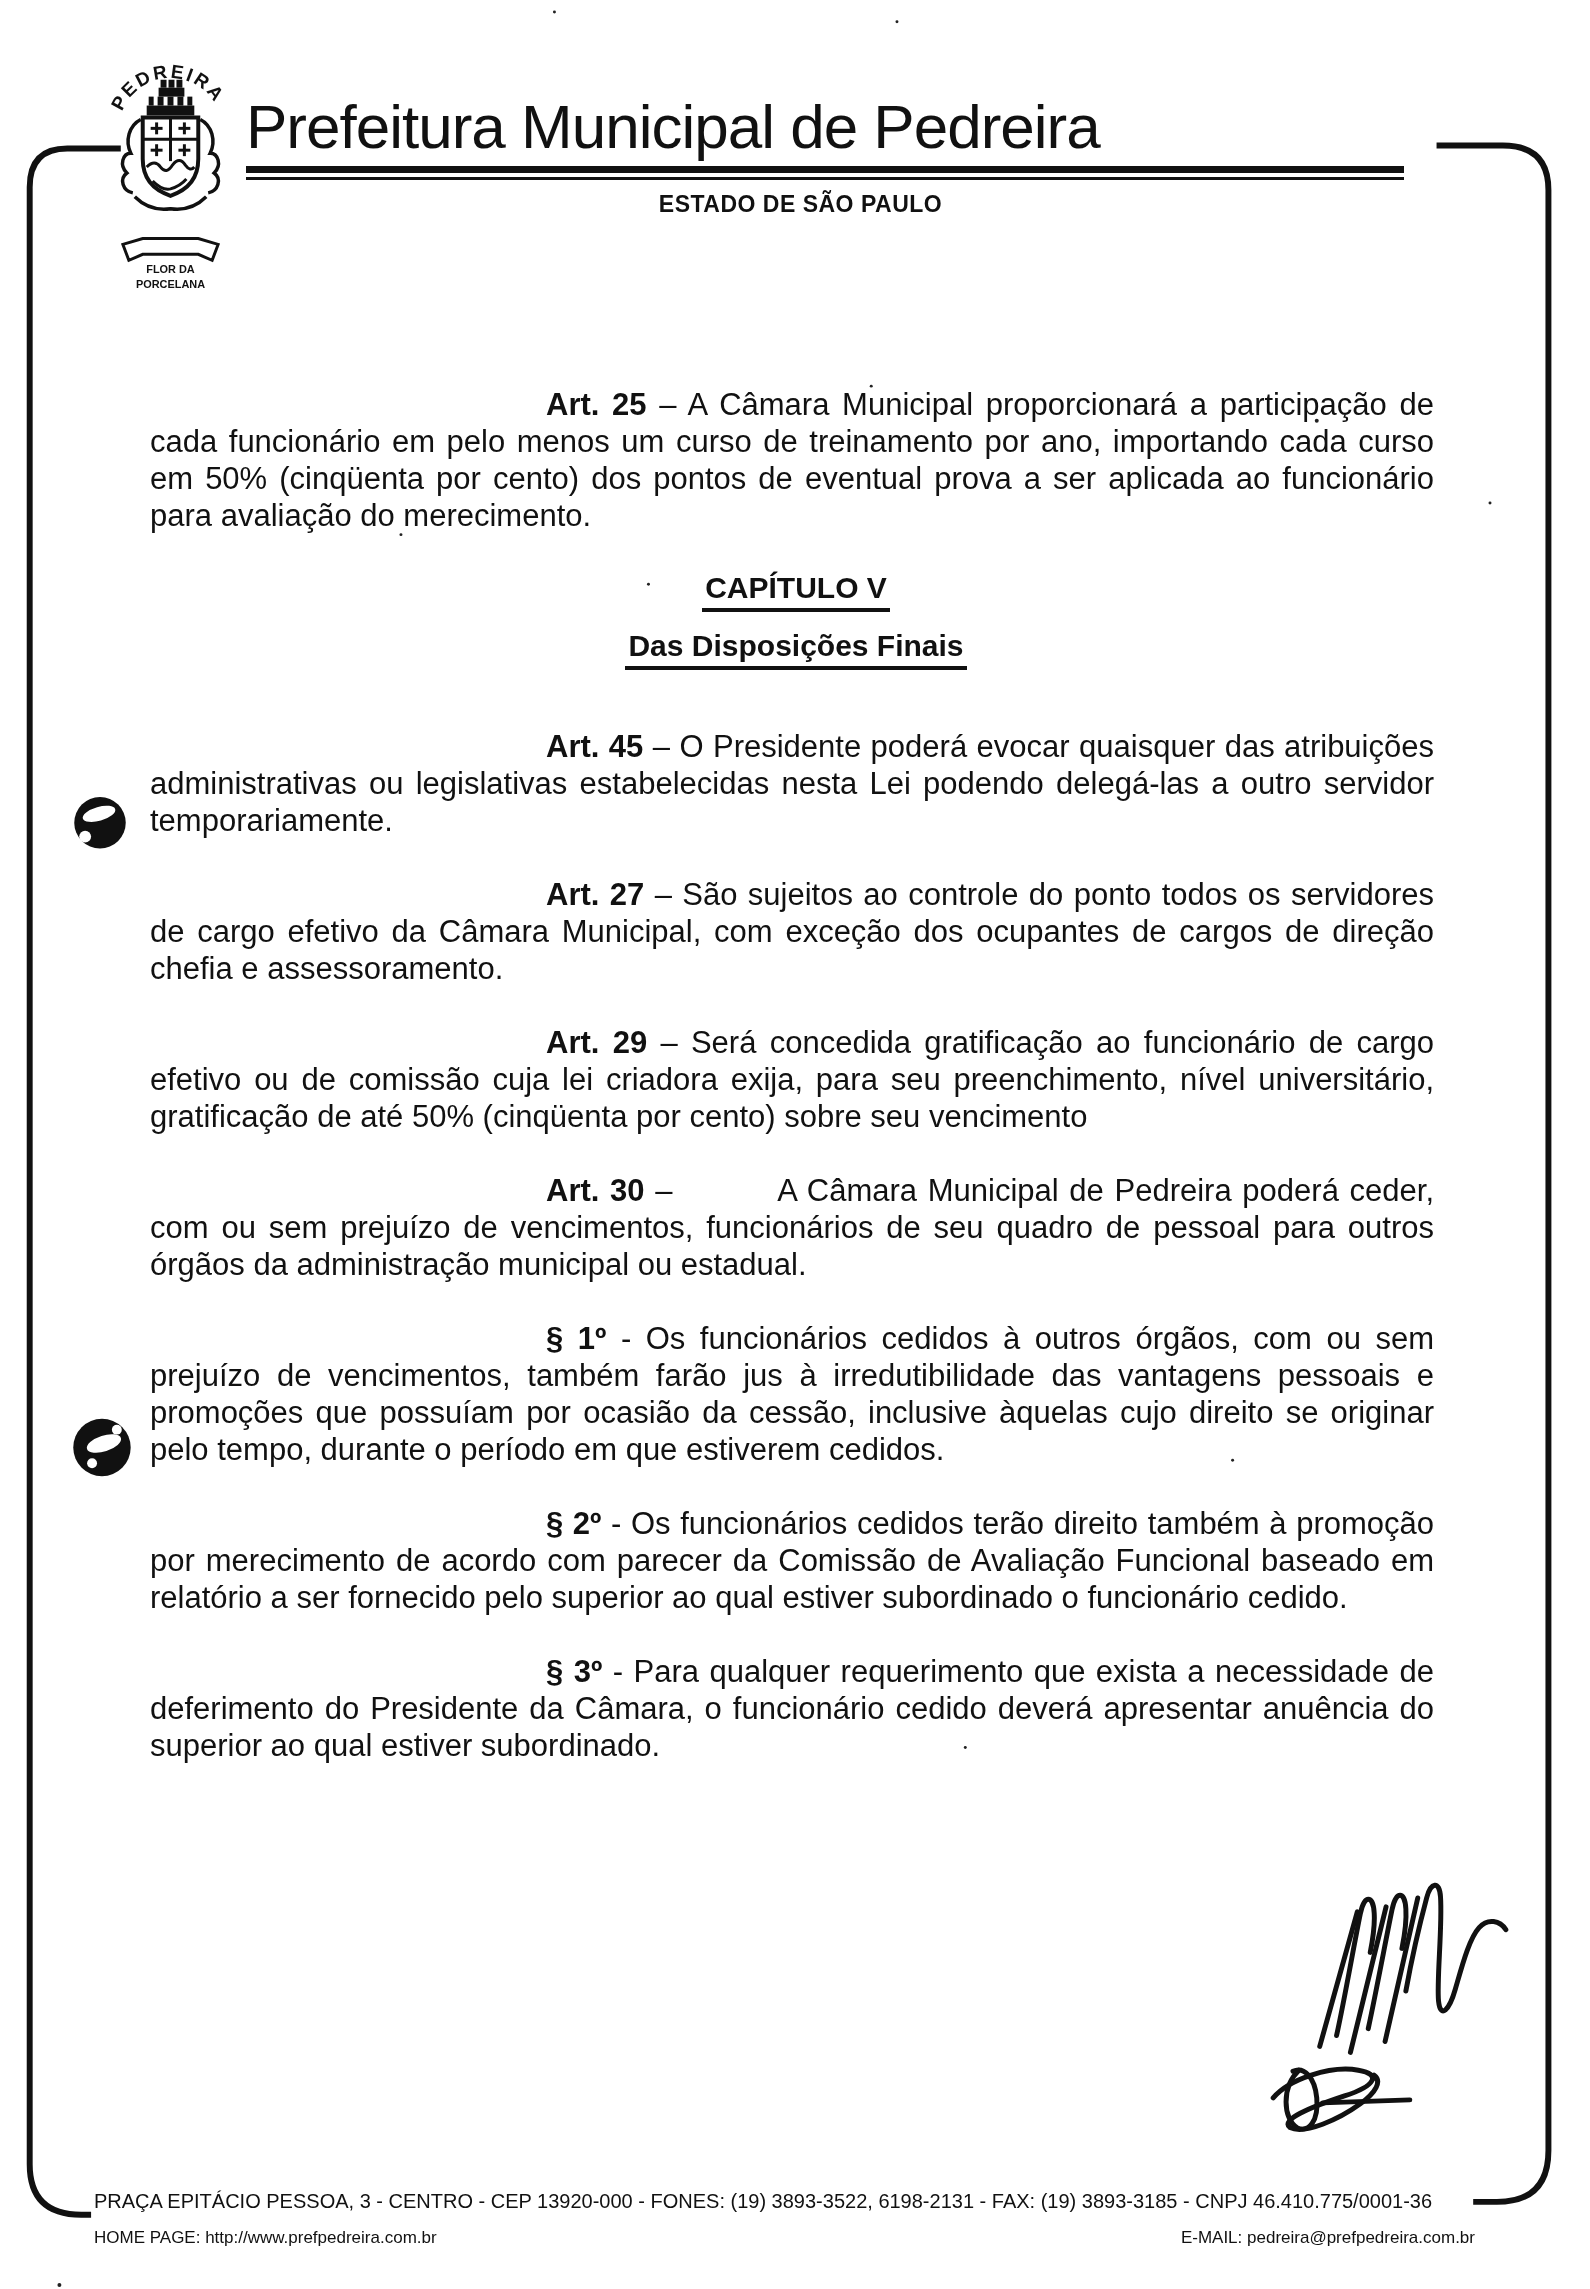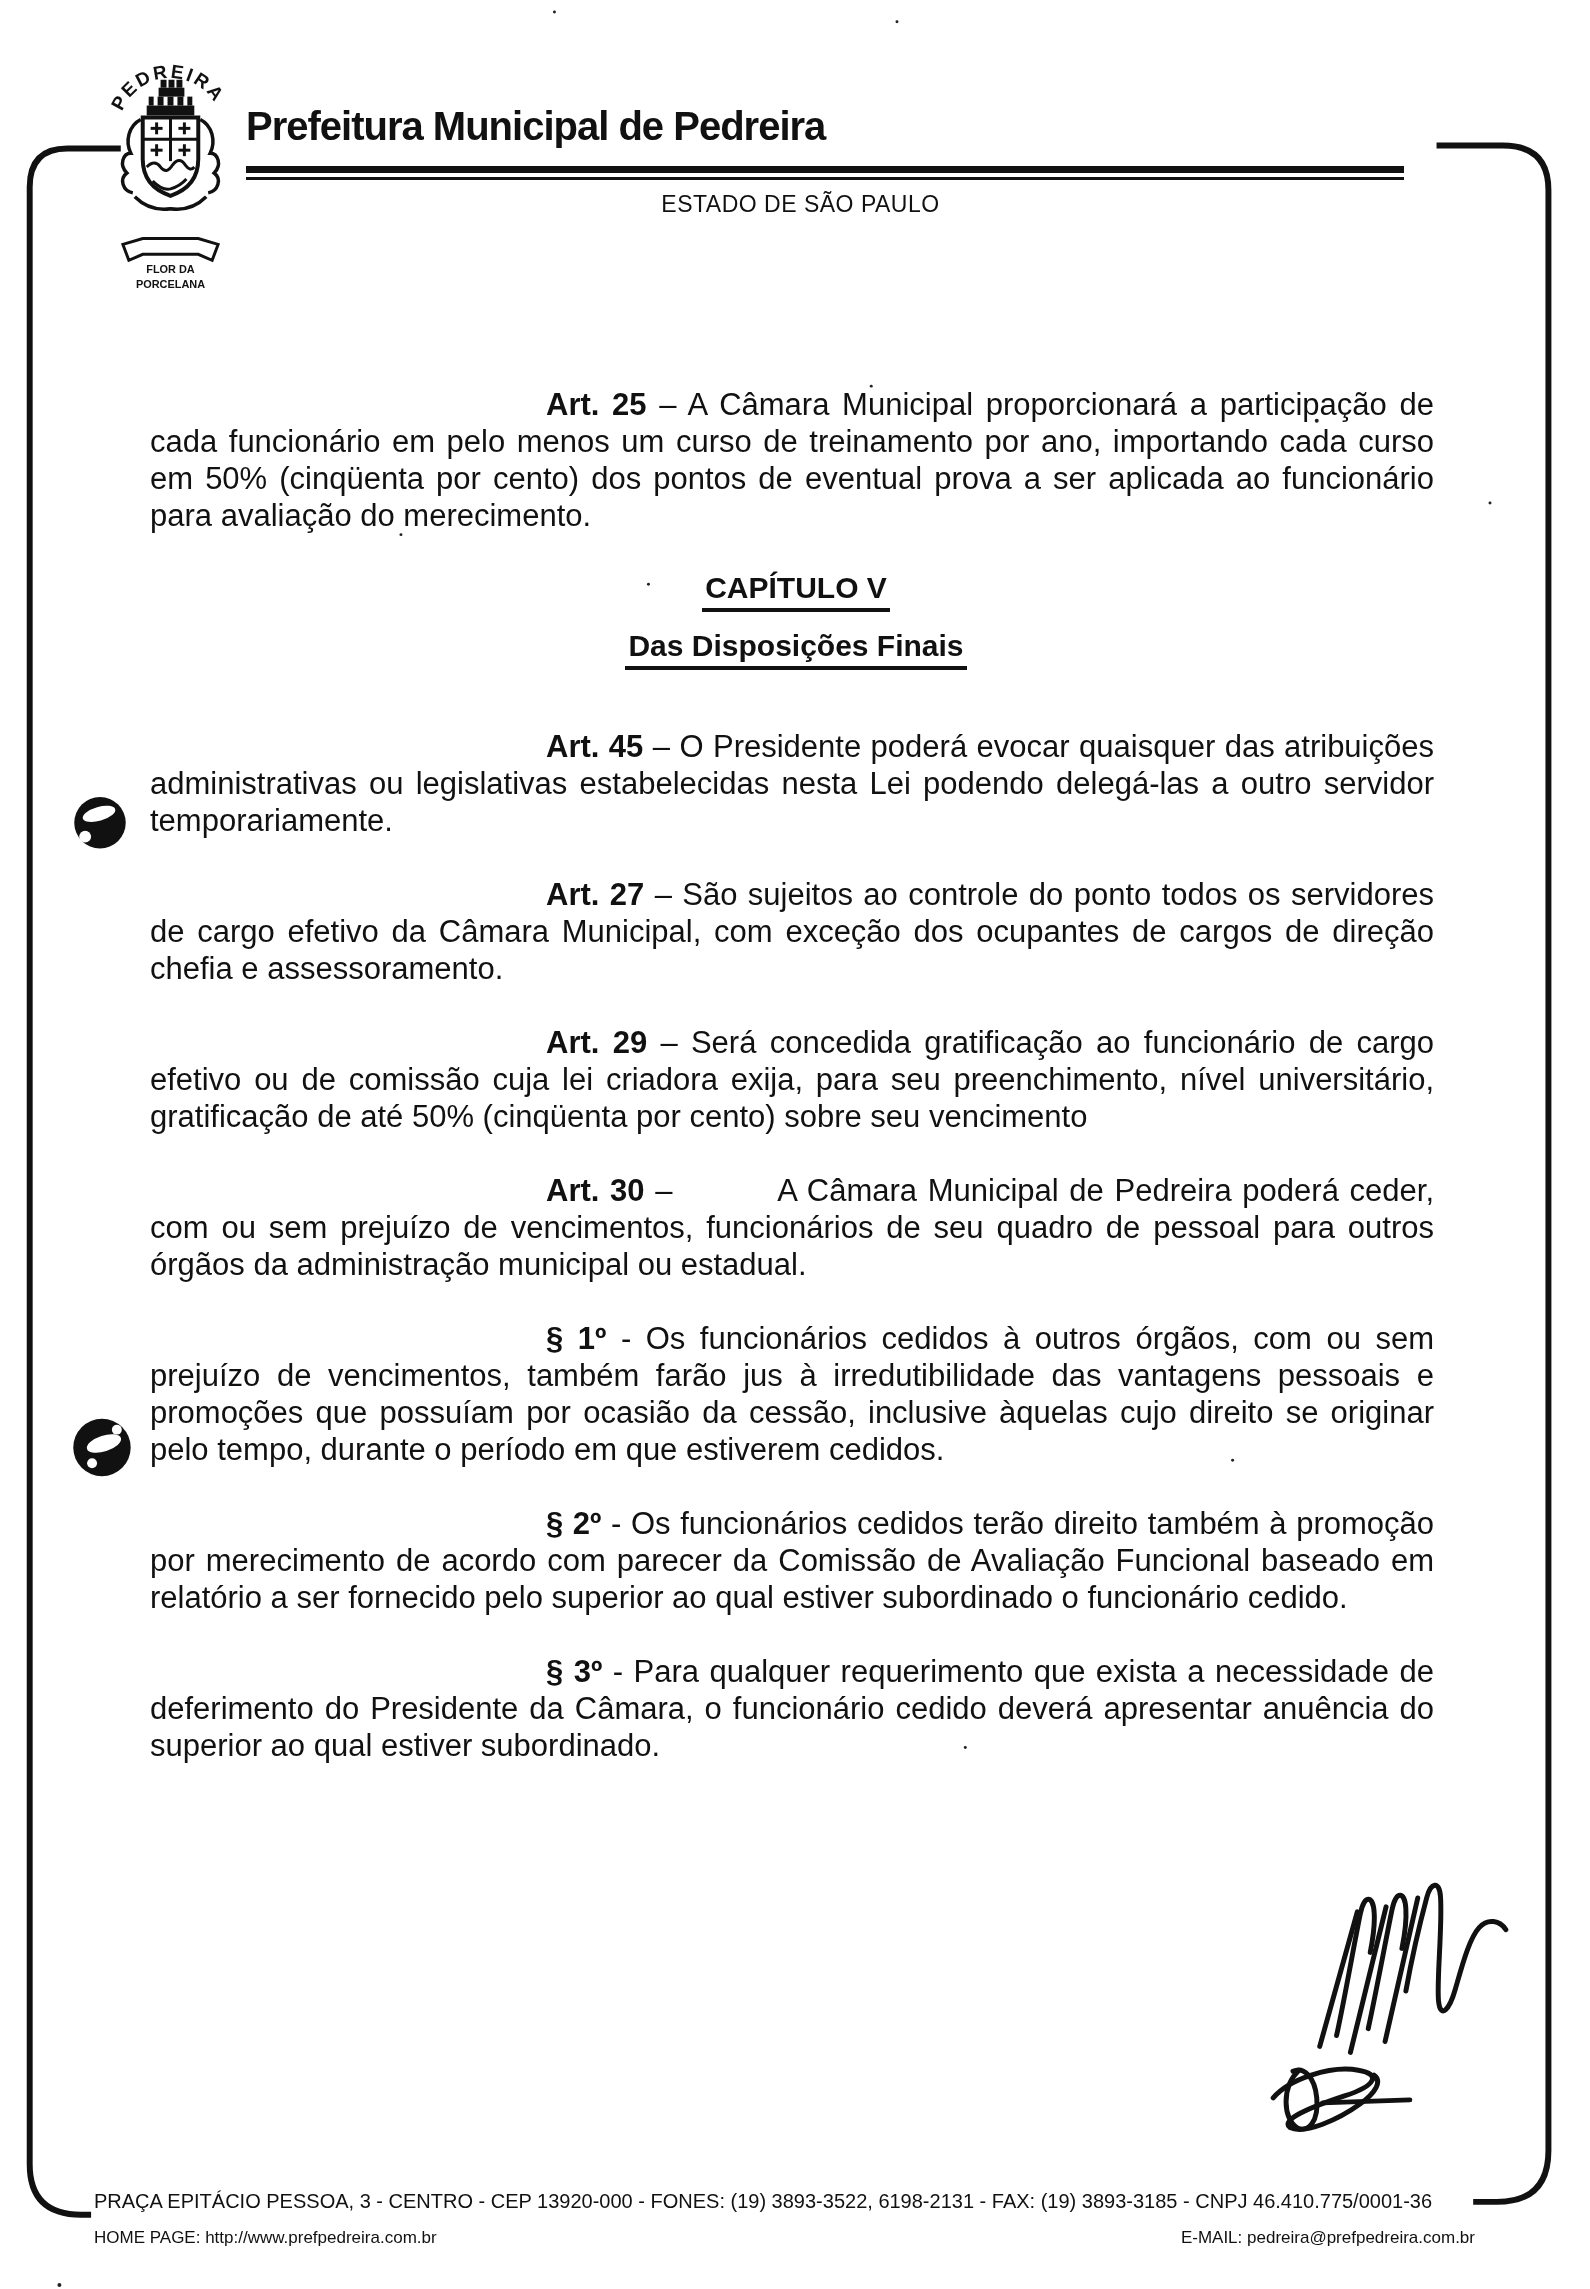--- a/index.html
+++ b/index.html
@@ -8,28 +8,28 @@
     width:1591px;height:2290px;
     background:#ffffff;
     font-family:"Liberation Sans","DejaVu Sans",sans-serif;
     color:#111;
     overflow:hidden;
   }
   
   .logo{position:absolute;left:105px;top:50px;width:131px;height:246px;}
   .title{
     position:absolute;left:246px;top:95px;width:1160px;
-    font-size:40px;font-weight:bold;letter-spacing:-1px;
+    font-size:62px;font-weight:normal;letter-spacing:-1px;
     white-space:nowrap;line-height:63px;
   }
   .rule1{position:absolute;left:246px;top:166px;width:1158px;height:7px;background:#111;}
   .rule2{position:absolute;left:246px;top:177px;width:1158px;height:3px;background:#111;}
   .subtitle{
     position:absolute;left:246px;top:191px;width:1109px;
-    text-align:center;font-size:23px;letter-spacing:0.5px;line-height:26px;
+    text-align:center;font-size:23px;letter-spacing:0.5px;line-height:26px;font-weight:bold;
   }
   
   .doc-body{position:absolute;left:150px;top:386px;width:1292px;}
   p.para{
     margin:0 8px 37px 0;
     font-size:31px;line-height:37px;
     text-align:justify;text-indent:396px;
   }
   .plabel{font-weight:bold;}
   .gap{display:inline-block;}

